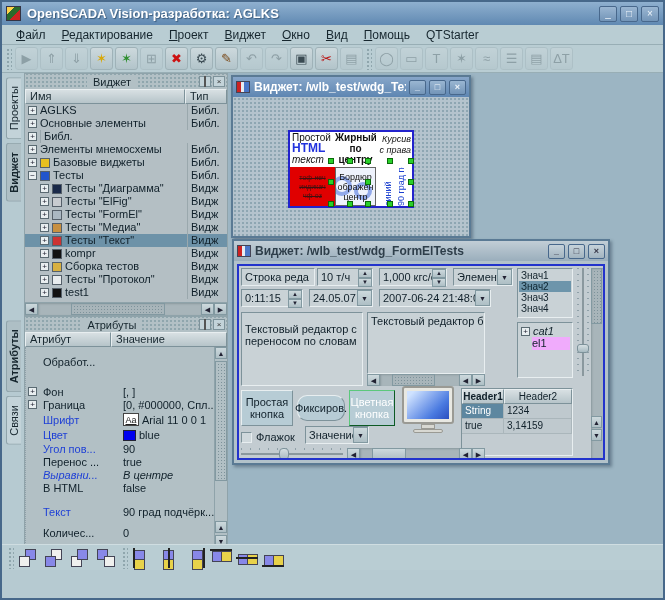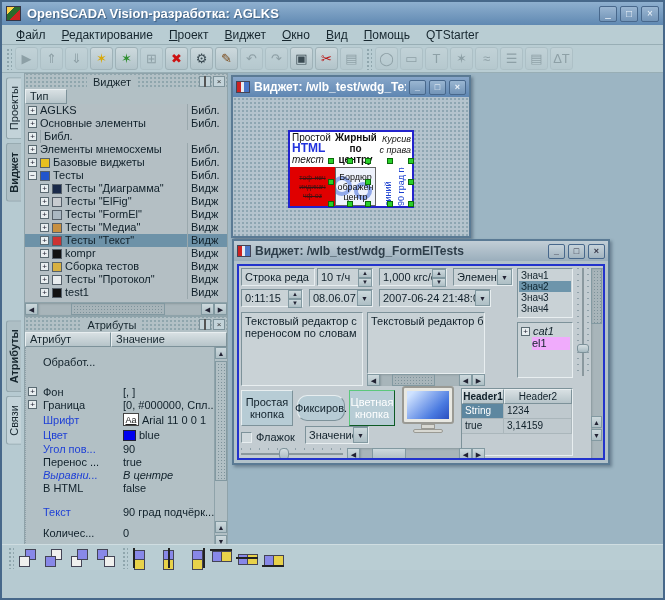--- a/index.html
+++ b/index.html
@@ -104,21 +104,21 @@
   .w2-lineedit{left:2px;top:2px;width:74px;height:18px;}
   .w2-spin1{left:78px;top:2px;width:56px;height:18px;}
   .w2-spin2{left:140px;top:2px;width:68px;height:18px;}
   .w2-combo1{left:214px;top:2px;width:60px;height:18px;}
   .w2-list{left:278px;top:2px;width:56px;height:50px;font-size:10px;flex-direction:column;padding:1px;}
   .litem{height:11px;line-height:11px;padding-left:2px;}
   .litem.sel{background:#6d95ab;color:#0c2430;}
   .w2-time{left:2px;top:23px;width:62px;height:18px;}
   .w2-date{left:70px;top:23px;width:64px;height:18px;}
   .w2-datetime{left:140px;top:23px;width:112px;height:18px;}
-  .w2-ta1{left:2px;top:46px;width:122px;height:74px;padding:2px 3px;font-size:11px;line-height:12px;}
+  .w2-ta1{left:2px;top:46px;width:122px;height:74px;padding:10px 3px;font-size:11px;line-height:12px;}
   .w2-ta2{left:128px;top:46px;width:118px;height:62px;padding:2px 3px;font-size:11px;white-space:nowrap;overflow:hidden;}
   .w2-ta2scroll{left:128px;top:108px;width:118px;height:12px;display:flex;}
   .w2-tree{left:278px;top:56px;width:56px;height:56px;flex-direction:column;font-size:10px;padding:2px;}
   .w2-tree .trow{height:12px;}
   .w2-vslider{left:338px;top:2px;width:12px;height:108px;background:
      repeating-linear-gradient(#8fa0a8 0 1px,transparent 1px 6px) 0 0/2px 100% no-repeat,
      repeating-linear-gradient(#8fa0a8 0 1px,transparent 1px 6px) 100% 0/2px 100% no-repeat;}
   .w2-vslider .groove{position:absolute;left:5px;top:0;bottom:0;width:2px;background:#8a989e;}
   .w2-vslider .shandle{position:absolute;left:0;top:76px;width:12px;height:9px;background:linear-gradient(#d5dfe2,#a8bac1);border:1px solid #7d929a;border-radius:3px;}
   .w2-vscroll{left:352px;top:2px;width:13px;height:190px;background:#a8b5ba;box-shadow:inset 1px 1px 2px #8a989e;}
@@ -260,20 +260,21 @@
         <div class="vtab">Проекты</div>
         <div class="vtab active">Виджет</div>
       </div>
     <div class="panel">
       <div class="ptitle">
         <span class="plabel">Виджет</span>
         <span class="pbtn"><span class="inner"></span></span>
         <span class="pbtn">×</span>
       </div>
       <div class="phead">
+        <span class="hcell" style="flex:1">Имя</span>
         <span class="hcell" style="width:42px">Тип</span>
       </div>
       <div class="pbody" id="tree-body">
           <div class="trow">
             <span style="width: 2px; flex: 0 0 auto;"></span>
             <span class="texp">+</span>
             <span class="tname">AGLKS</span>
             <span class="ttype">Библ.</span>
           </div>
           <div class="trow">
@@ -585,21 +586,21 @@
             <div class="litem">Знач4</div>
           </div>
         <div class="ctl sunken w2-time">
             <span class="val">0:11:15</span>
           <span class="spinbtns">
               <div>▲</div>
               <div>▼</div>
             </span>
           </div>
         <div class="ctl sunken w2-date">
-            <span class="val">08.06.07</span>
+            <span class="val">24.05.07</span>
           <span class="dropbtn">▼</span>
           </div>
         <div class="ctl sunken w2-datetime">
             <span class="val">2007-06-24 21:48:01</span>
           <span class="dropbtn">▼</span>
           </div>
         <div class="ctl sunken w2-ta1">Текстовый редактор с переносом по словам</div>
         <div class="ctl sunken w2-ta2">Текстовый редактор без пер</div>
         <div class="ctl w2-ta2scroll" style="background:none">
           <span class="sbtn">◀</span>

